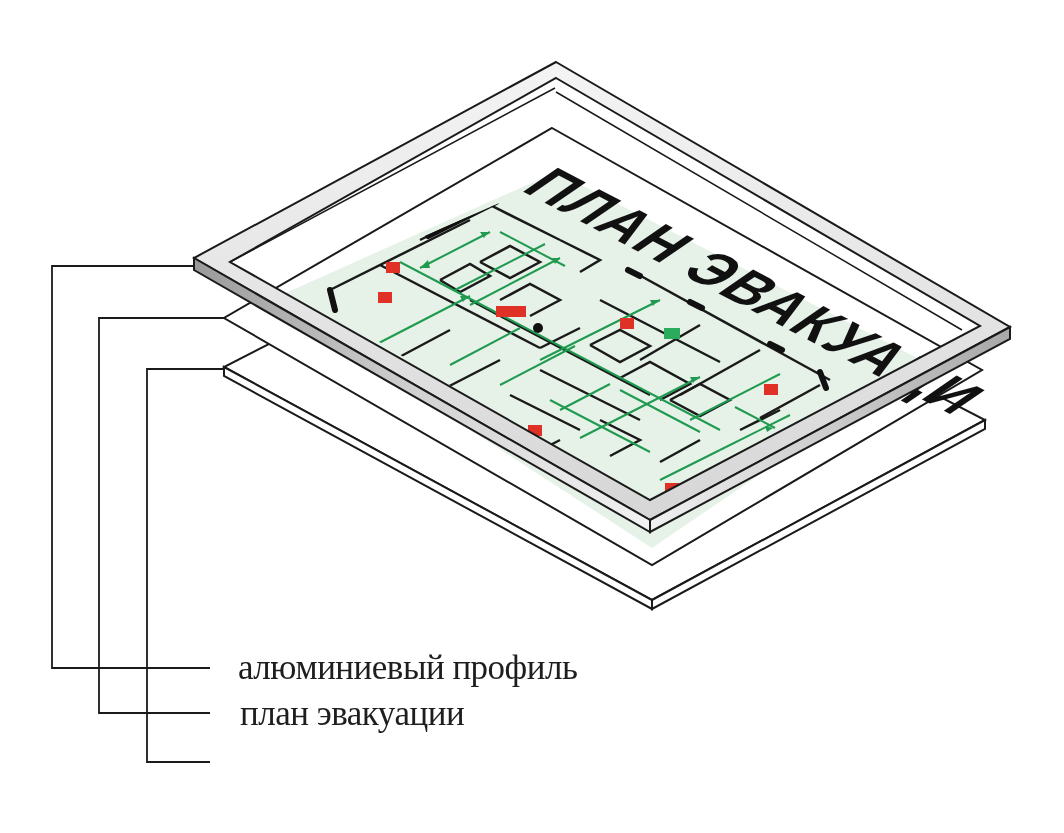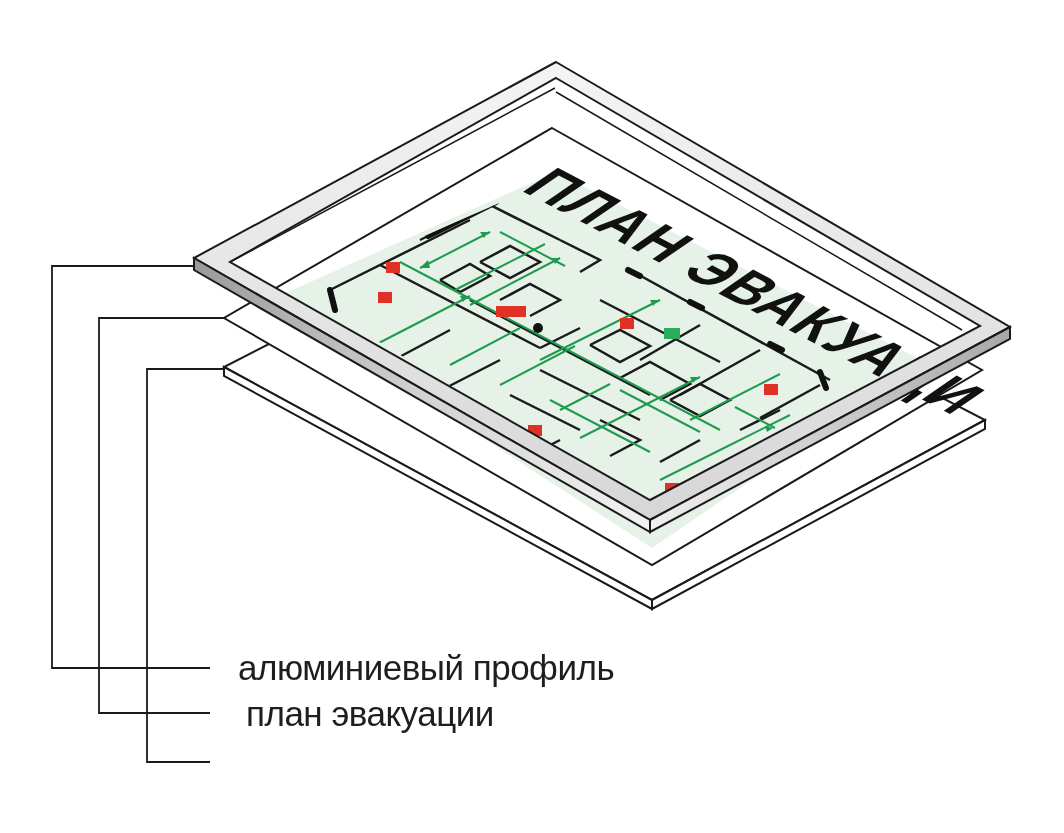--- a/index.html
+++ b/index.html
@@ -1,21 +1,21 @@
 <!DOCTYPE html>
 <html><head>
 <meta charset="utf-8">
 <style>
   html, body { margin: 0; padding: 0; background: #ffffff; }
   body { width: 1064px; height: 833px; position: relative; overflow: hidden; }
   .stage { position: absolute; left: 0; top: 0; width: 1064px; height: 833px; }
   svg { position: absolute; left: 0; top: 0; }
   .legend-label {
     position: absolute;
-    font-family: Liberation Sans, sans-serif;
+    font-family: Liberation Serif, serif;
     font-size: 35px;
     color: #1e1e1e;
     letter-spacing: -0.5px;
     white-space: nowrap;
     line-height: 1;
   }
   .plan-title {
     font-family: "Liberation Sans", sans-serif;
     font-weight: bold;
     font-size: 54px;
@@ -155,14 +155,14 @@
     </g>
 
     <g stroke="#1a1a1a" stroke-width="1.8" fill="none">
       <polyline points="194,266 52,266 52,668 210,668"></polyline>
       <polyline points="224,318 99,318 99,713 210,713"></polyline>
       <polyline points="224,369 147,369 147,762 210,762"></polyline>
     </g>
   </svg>
 
   <div class="legend-label" style="left:238px; top:650px;">алюминиевый профиль</div>
-  <div class="legend-label" style="left:246px; top:696px;">план эвакуации</div>
+  <div class="legend-label" style="left:240px; top:696px;">план эвакуации</div>
 </div>
 
 </body></html>

